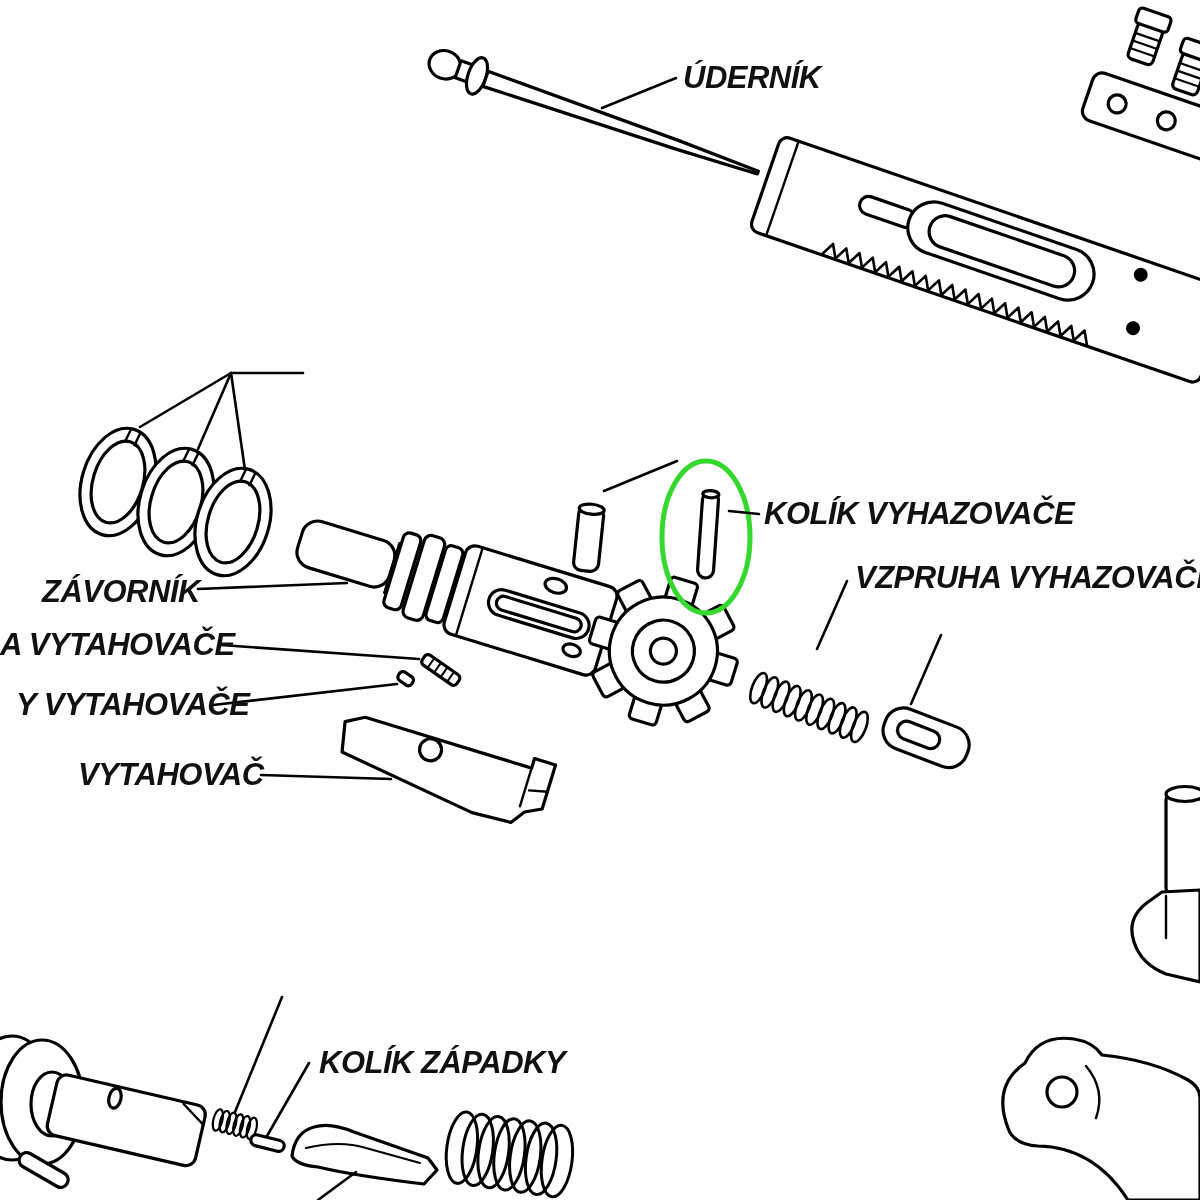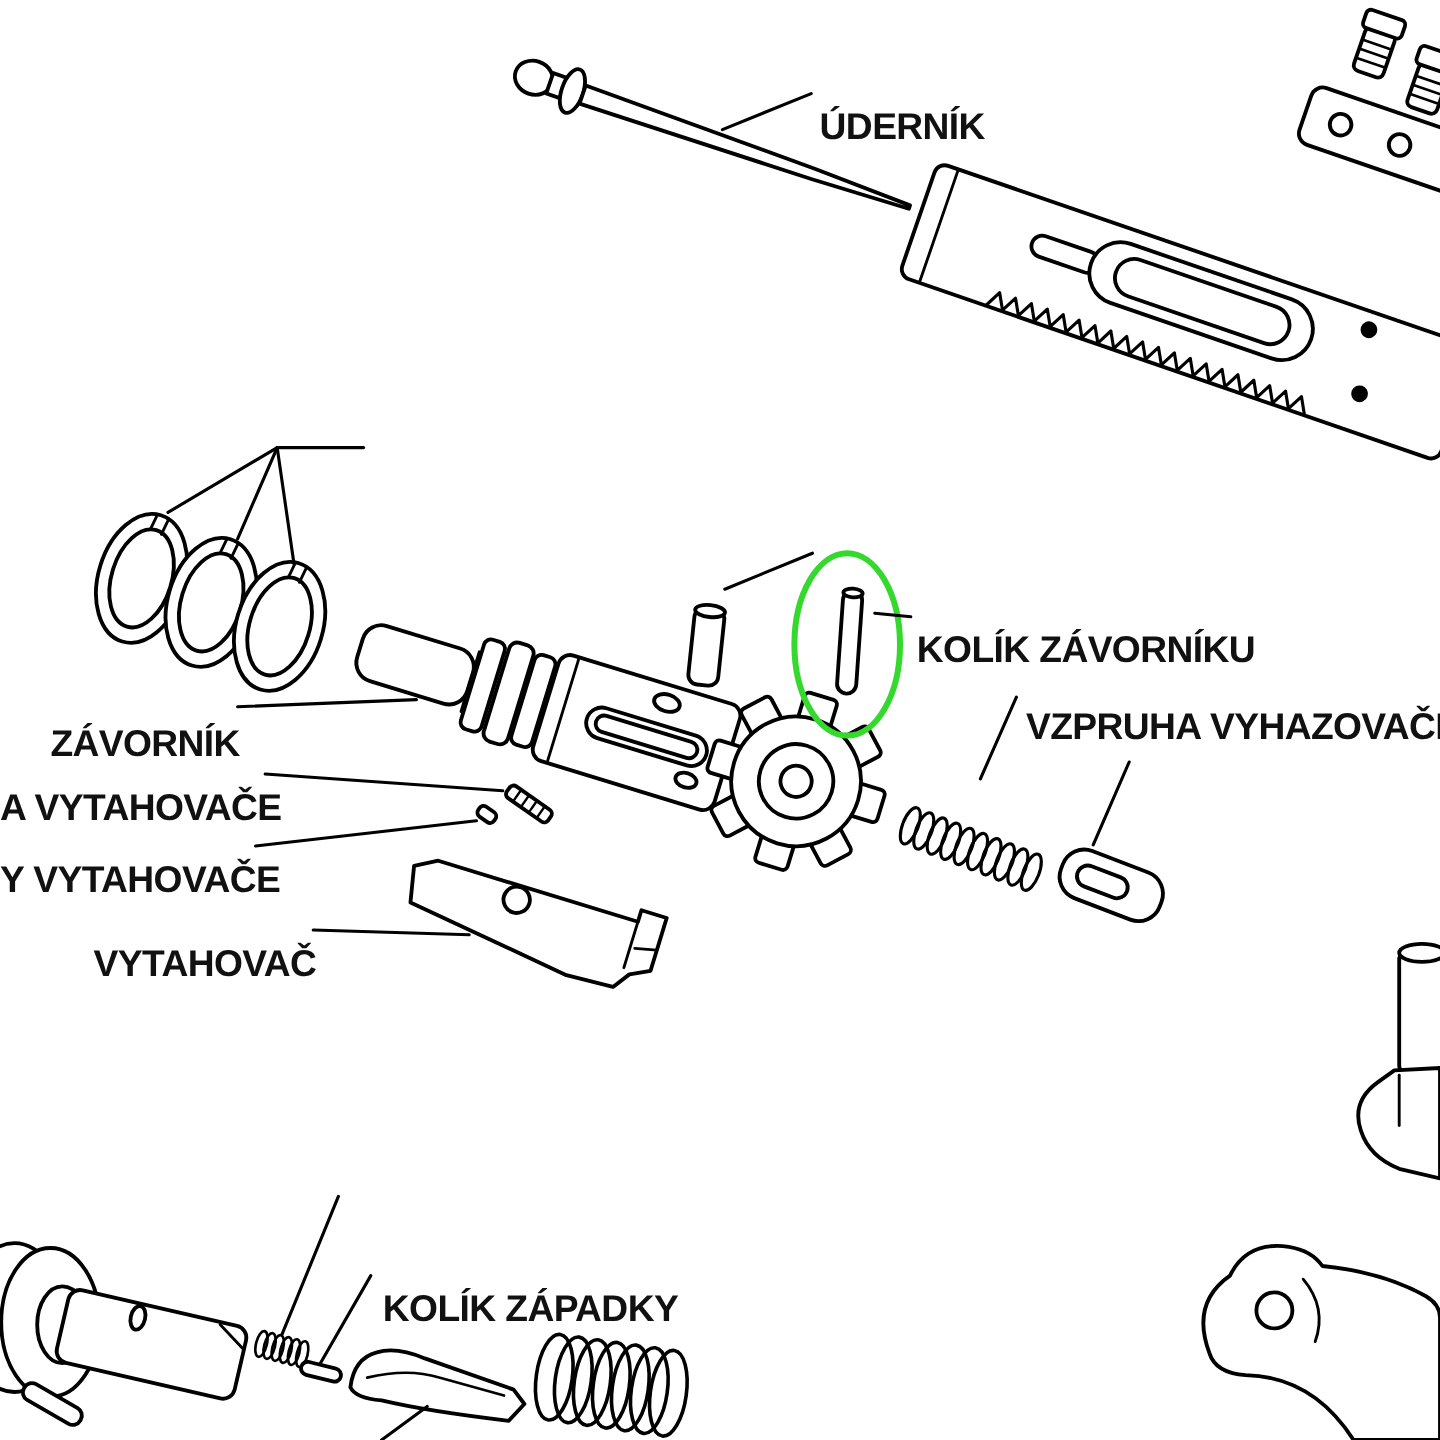--- a/index.html
+++ b/index.html
@@ -6,22 +6,22 @@
   .stage {
     position:relative; width:1200px; height:1200px;
     background:#ffffff; overflow:hidden;
     font-family:"Liberation Sans", sans-serif;
   }
   .stage svg { position:absolute; left:0; top:0; }
   .art { fill:#ffffff; stroke:#000000; stroke-width:3.2; stroke-linejoin:round; stroke-linecap:round; }
   .leaders { fill:none; stroke:#000000; stroke-width:2.6; stroke-linecap:round; }
   .label {
     position:absolute; white-space:nowrap;
-    font-size:31px; font-weight:bold; 
-    letter-spacing:-0.5px; color:#111;margin-top:28px;
+    font-size:31px; font-weight:bold; font-style:italic;
+    letter-spacing:-0.5px; color:#111;
   }
 </style>
 </head>
 <body>
 
 <div class="stage">
 
   <svg width="1200" height="1200" viewBox="0 0 1200 1200">
 
     <g class="art">
@@ -224,21 +224,21 @@
       <line x1="221" y1="645" x2="419" y2="659"></line>
       <line x1="213" y1="705" x2="397" y2="684"></line>
       <line x1="261" y1="775" x2="391" y2="779"></line>
       <line x1="282" y1="997" x2="235" y2="1112"></line>
       <line x1="309" y1="1063" x2="267" y2="1136"></line>
       <line x1="318" y1="1200" x2="356" y2="1172"></line>
     </g>
   </svg>
 
   <div class="label" style="left:683px; top:60px">ÚDERNÍK</div>
-  <div class="label" style="left:764px; top:496px">KOLÍK ZÁVORNÍKU</div>
+  <div class="label" style="left:764px; top:496px">KOLÍK VYHAZOVAČE</div>
   <div class="label" style="left:855px; top:560px">VZPRUHA VYHAZOVAČE</div>
   <div class="label" style="left:42px;  top:574px">ZÁVORNÍK</div>
   <div class="label" style="left:0px;   top:627px">A VYTAHOVAČE</div>
-  <div class="label" style="left:0px;   top:687px">Y VYTAHOVAČE</div>
+  <div class="label" style="left:16px;   top:687px">Y VYTAHOVAČE</div>
   <div class="label" style="left:78px;  top:757px">VYTAHOVAČ</div>
   <div class="label" style="left:319px; top:1045px">KOLÍK ZÁPADKY</div>
 
 </div>
 
 </body></html>

